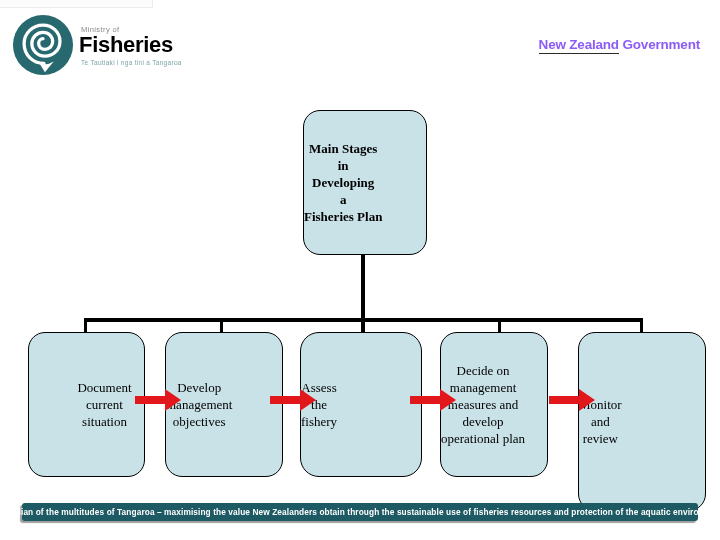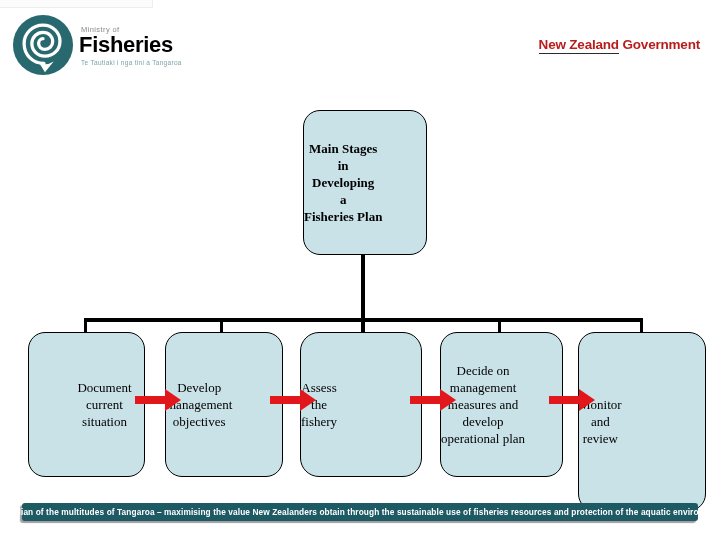--- a/index.html
+++ b/index.html
@@ -9,37 +9,37 @@
     overflow:hidden;margin:0 auto;
   }
   
   .top-strip{position:absolute;left:0;top:0;width:152px;height:7px;background:#fcfcfc;border:1px solid #ededed;border-top:none;border-left:none;}
 
   
   .logo-circle{position:absolute;left:12px;top:14px;width:62px;height:62px;}
   .ministry-of{position:absolute;left:81px;top:25px;font-size:7.5px;color:#8a8a8a;letter-spacing:.4px;}
   .fisheries-wordmark{position:absolute;left:79px;top:32px;font-size:22px;font-weight:700;color:#000000;letter-spacing:-.3px;}
   .logo-tagline{position:absolute;left:81px;top:59px;font-size:6.5px;color:#7da3a8;letter-spacing:.3px;}
-  .nz-govt{position:absolute;right:20px;top:37px;font-size:13.5px;font-weight:700;color:#b91c1c;letter-spacing:-.2px;padding-left:10px;}
+  .nz-govt{position:absolute;right:20px;top:37px;font-size:13.5px;font-weight:700;color:#8b5cf6;letter-spacing:-.2px;padding-left:10px;}
   .nz-govt .u{border-bottom:1.5px solid #2b2b2b;padding-bottom:1px;}
 
   
   .dbox{
     position:absolute;background:var(--box-fill,#c9e2e8);
     border:1.2px solid var(--box-border,#000);border-radius:17px;
     display:flex;align-items:center;justify-content:flex-start;text-align:center;
     font-family:"Liberation Serif",serif;font-size:13px;color:#000;
     box-sizing:border-box;
   }
   .dbox .lbl{white-space:pre-line;line-height:1.32;}
   .main-box{left:303px;top:110px;width:124px;height:145px;font-weight:700;}
   .box-1{left:28px; top:332px;width:117px;height:145px;padding-left:36px;}
   .box-2{left:165px;top:332px;width:118px;height:145px;}
   .box-3{left:300px;top:332px;width:122px;height:145px;border-radius:19px;}
-  .box-4{left:440px;top:332px;width:123px;height:145px;}
+  .box-4{left:440px;top:332px;width:108px;height:145px;}
   .box-5{left:578px;top:332px;width:128px;height:179px;}
 
   
   .cline{position:absolute;background:var(--connector-black,#000);}
   .v-main{left:361px;top:254px;width:4px;height:79px;}
   .h-bar{left:84px;top:318px;width:559px;height:4px;}
   .drop{top:318px;width:3px;height:15px;}
   .drop-1{left:84px;}
   .drop-2{left:220px;}
   .drop-4{left:498px;}

